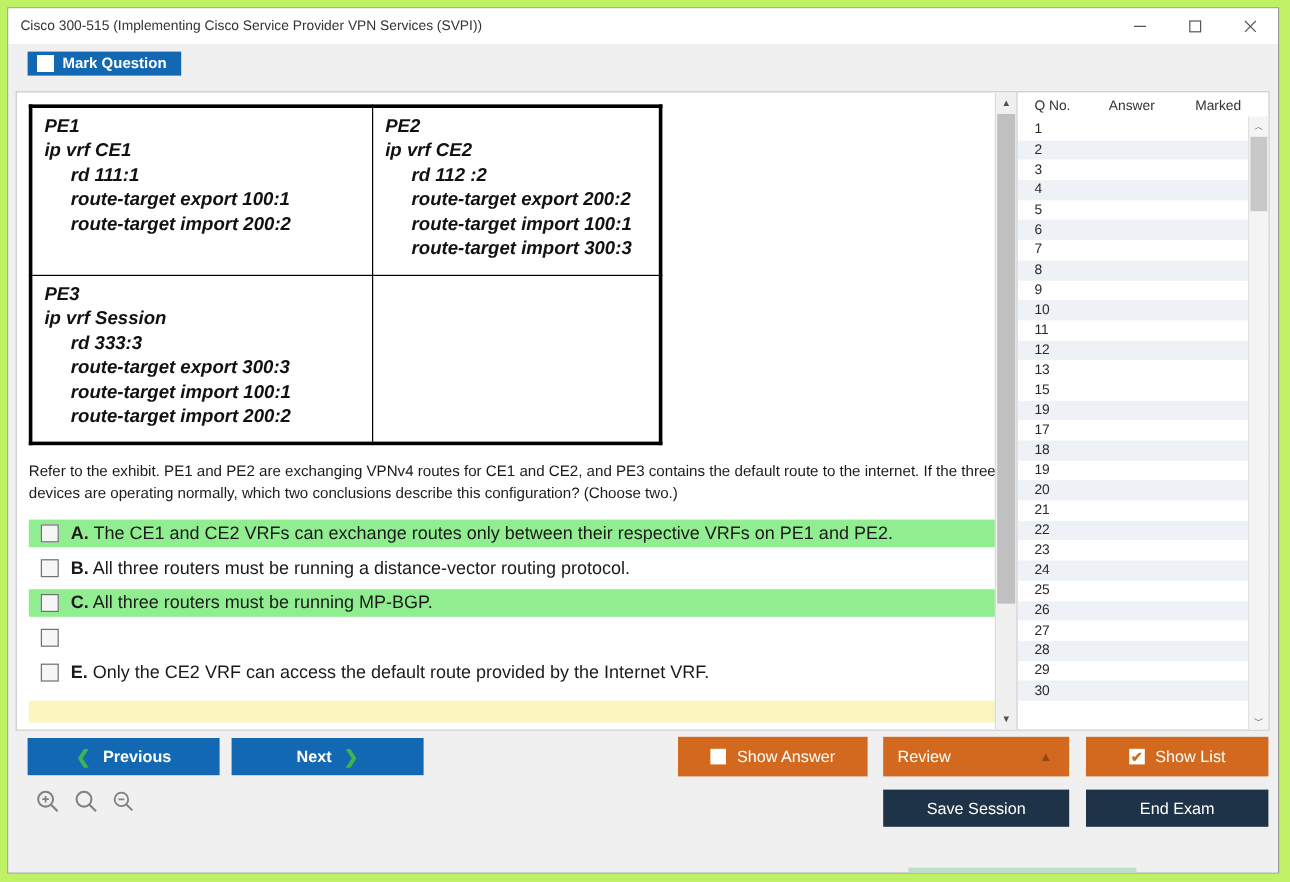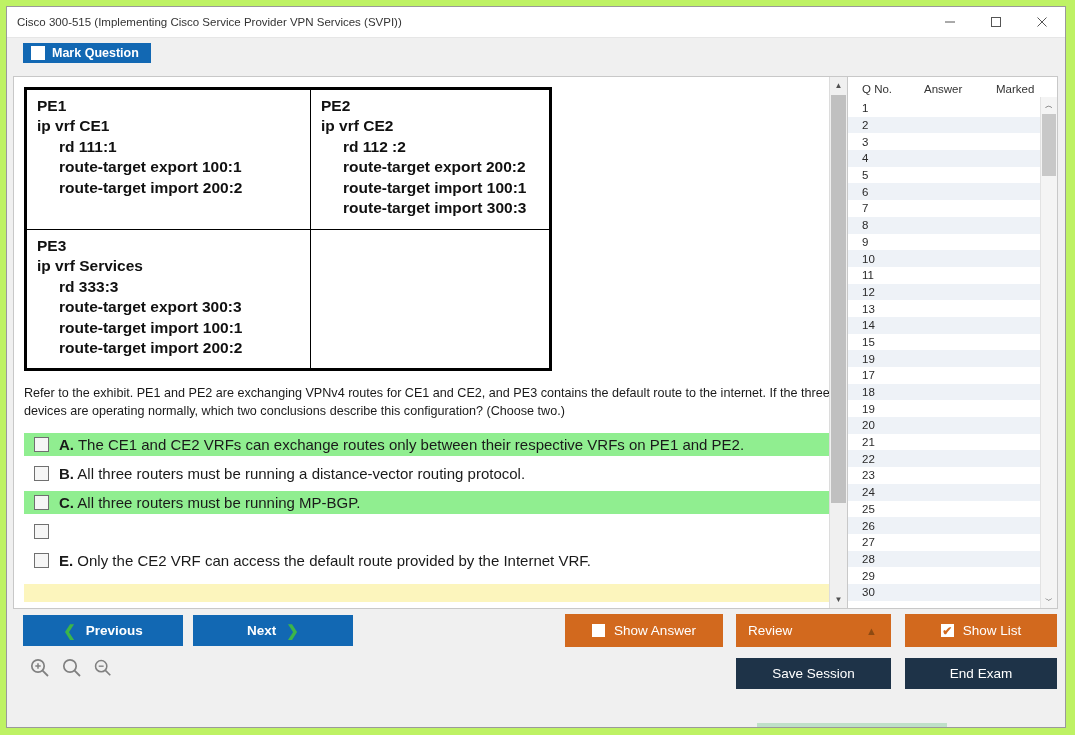--- a/index.html
+++ b/index.html
@@ -118,20 +118,21 @@
   .content-inner {
     padding: 8px 10px 0 10px;
   }
   
   .exhibit {
     border: 3px solid #000000;
     border-collapse: collapse;
     width: 528px;
     margin-top: 2px;
     table-layout: fixed;
+    font-style: italic;
   }
   .exhibit td {
     border: 1px solid #000000;
     vertical-align: top;
     padding: 6px 8px 10px 10px;
     font-size: 15.5px;
     font-weight: bold;
     color: #111111;
     line-height: 1.32;
     font-family: "Liberation Sans", sans-serif;
@@ -381,21 +382,21 @@
                 <div class="cfg-line">ip vrf CE2</div>
                 <div class="cfg-line cfg-ind">rd 112 :2</div>
                 <div class="cfg-line cfg-ind">route-target export 200:2</div>
                 <div class="cfg-line cfg-ind">route-target import 100:1</div>
                 <div class="cfg-line cfg-ind">route-target import 300:3</div>
               </td>
             </tr>
             <tr>
               <td class="left">
                 <div class="cfg-line">PE3</div>
-                <div class="cfg-line">ip vrf Services</div>
+                <div class="cfg-line">ip vrf Session</div>
                 <div class="cfg-line cfg-ind">rd 333:3</div>
                 <div class="cfg-line cfg-ind">route-target export 300:3</div>
                 <div class="cfg-line cfg-ind">route-target import 100:1</div>
                 <div class="cfg-line cfg-ind">route-target import 200:2</div>
               </td>
               <td>&nbsp;</td>
             </tr>
           </tbody>
             </table>
 
@@ -495,25 +496,20 @@
               <div class="c2"></div>
               <div class="c3"></div>
             </div>
             <div class="lrow alt">
               <div class="c1">12</div>
               <div class="c2"></div>
               <div class="c3"></div>
             </div>
             <div class="lrow">
               <div class="c1">13</div>
-              <div class="c2"></div>
-              <div class="c3"></div>
-            </div>
-            <div class="lrow alt">
-              <div class="c1">14</div>
               <div class="c2"></div>
               <div class="c3"></div>
             </div>
             <div class="lrow">
               <div class="c1">15</div>
               <div class="c2"></div>
               <div class="c3"></div>
             </div>
             <div class="lrow alt">
               <div class="c1">19</div>

